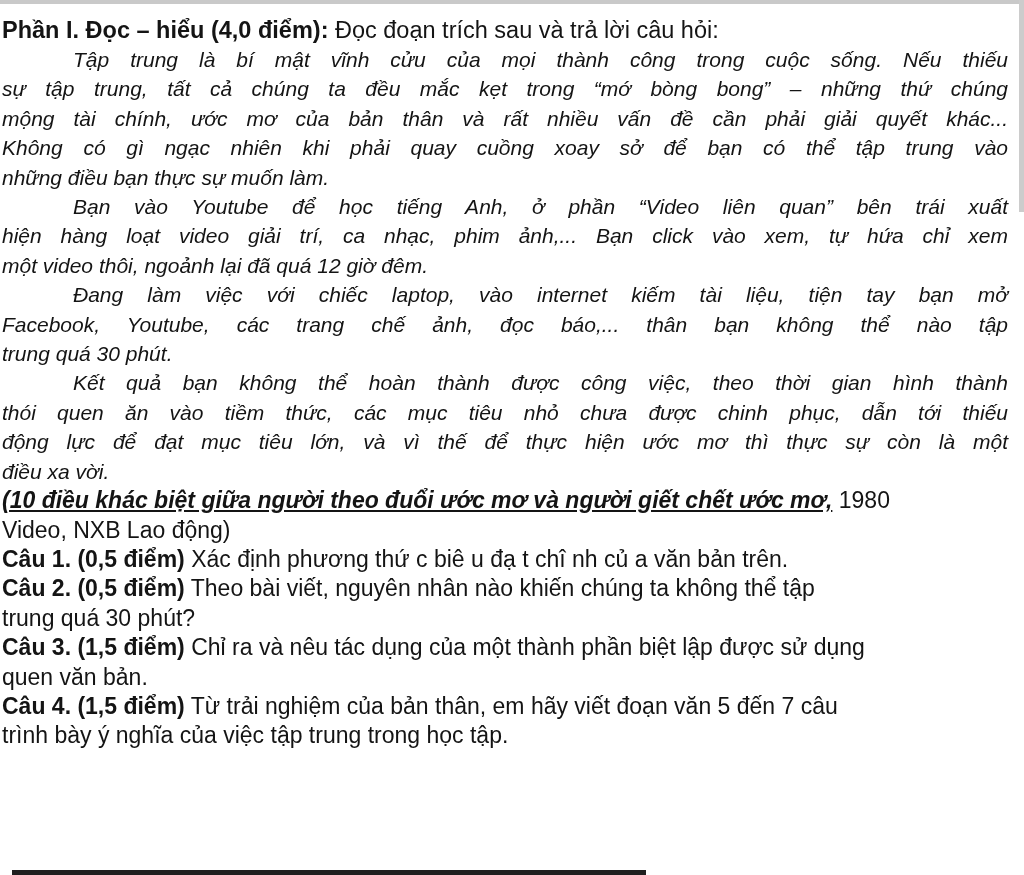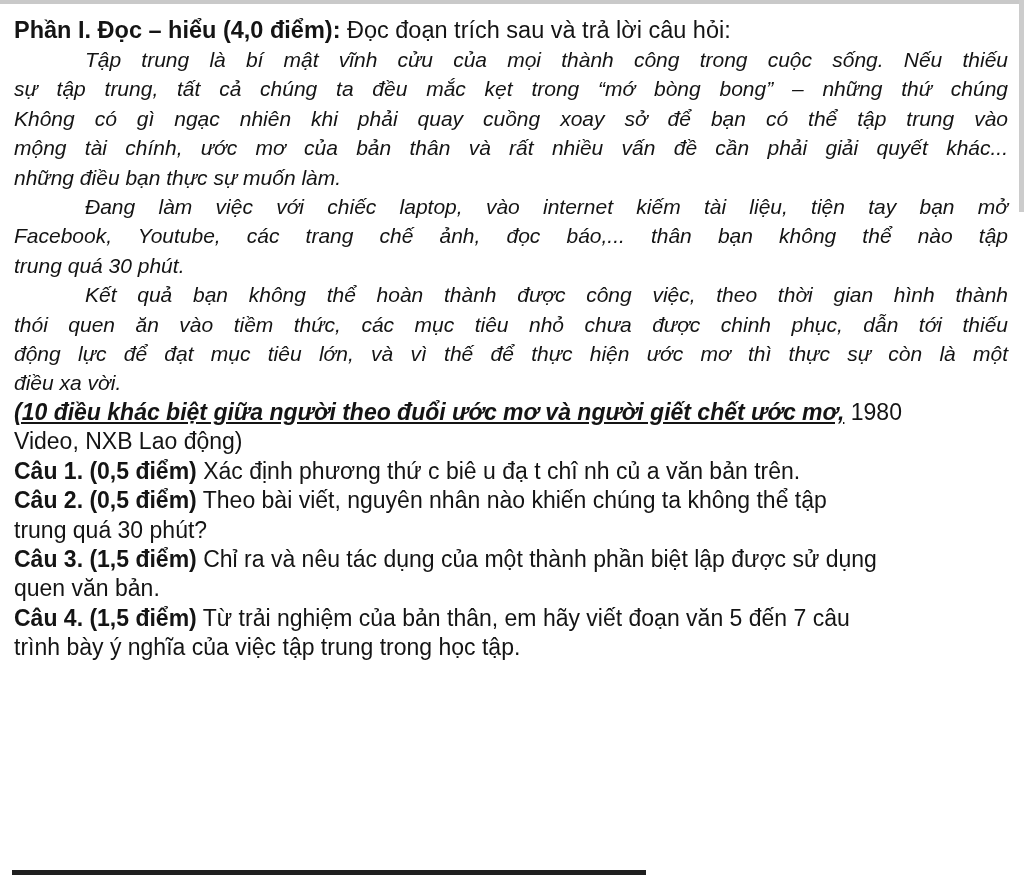--- a/index.html
+++ b/index.html
@@ -4,21 +4,21 @@
 <style>
   html,body{margin:0;padding:0;}
   body{
     width:1024px;height:875px;
     background:#ffffff;
     font-family:"Liberation Sans","DejaVu Sans",sans-serif;
     color:#141414;
     position:relative;
     overflow:hidden;
   }
-  .doc{padding:15px 16px 0 14px;}
+  .doc{padding:15px 16px 0 2px;}
   .title-line{font-size:23.5px;line-height:30px;text-align:left;}
   .b{font-weight:bold;}
   .bi{font-weight:bold;font-style:italic;text-decoration:underline;}
   .para{margin:0;}
   .pline{
     font-size:21px;line-height:29.4px;
     font-style:italic;
     text-align:justify;
   }
   .pline.just{text-align-last:justify;}
@@ -47,26 +47,31 @@
 
 <div class="doc">
 
   <div class="title-line">
     <span class="b">Phần I. Đọc – hiểu (4,0 điểm):</span><span> Đọc đoạn trích sau và trả lời câu hỏi:</span>
   </div>
 
   <div class="para">
     <div class="pline indent just">Tập trung là bí mật vĩnh cửu của mọi thành công trong cuộc sống. Nếu thiếu</div>
     <div class="pline just">sự tập trung, tất cả chúng ta đều mắc kẹt trong “mớ bòng bong” – những thứ chúng</div>
+    <div class="pline just">mộng tài chính, ước mơ của bản thân và rất nhiều vấn đề cần phải giải quyết khác...</div>
     <div class="pline just">Không có gì ngạc nhiên khi phải quay cuồng xoay sở để bạn có thể tập trung vào</div>
-    <div class="pline just">mộng tài chính, ước mơ của bản thân và rất nhiều vấn đề cần phải giải quyết khác...</div>
     <div class="pline">những điều bạn thực sự muốn làm.</div>
   </div>
 
 
+  <div class="para">
+    <div class="pline indent just">Bạn vào Youtube để học tiếng Anh, ở phần “Video liên quan” bên trái xuất</div>
+    <div class="pline just">hiện hàng loạt video giải trí, ca nhạc, phim ảnh,... Bạn click vào xem, tự hứa chỉ xem</div>
+    <div class="pline">một video thôi, ngoảnh lại đã quá 12 giờ đêm.</div>
+  </div>
 
   <div class="para">
     <div class="pline indent just">Đang làm việc với chiếc laptop, vào internet kiếm tài liệu, tiện tay bạn mở</div>
     <div class="pline just">Facebook, Youtube, các trang chế ảnh, đọc báo,... thân bạn không thể nào tập</div>
     <div class="pline">trung quá 30 phút.</div>
   </div>
 
   <div class="para">
     <div class="pline indent just">Kết quả bạn không thể hoàn thành được công việc, theo thời gian hình thành</div>
     <div class="pline just">thói quen ăn vào tiềm thức, các mục tiêu nhỏ chưa được chinh phục, dẫn tới thiếu</div>

